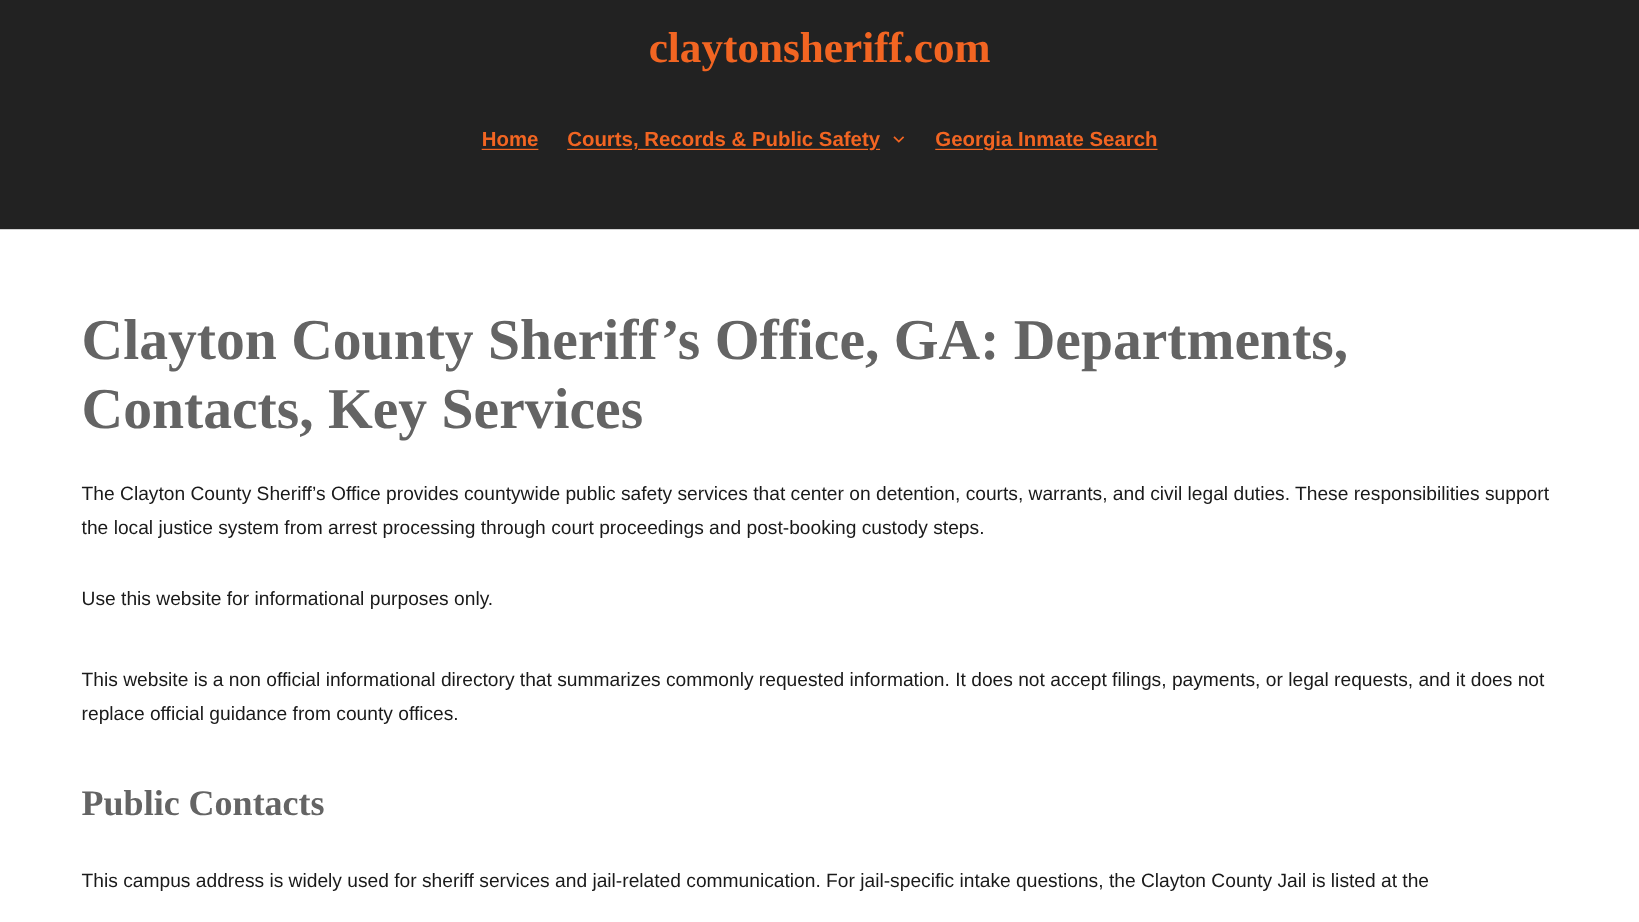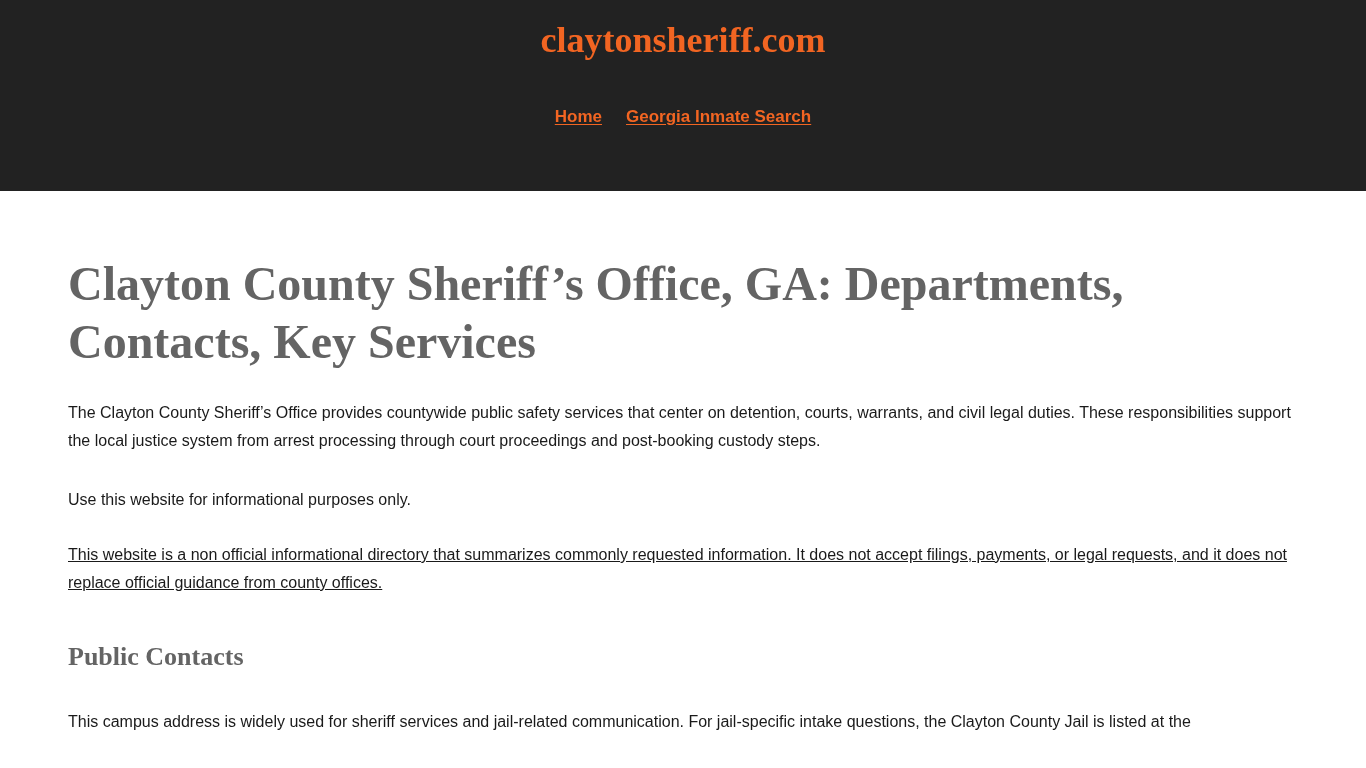--- a/index.html
+++ b/index.html
@@ -69,40 +69,48 @@
     max-width: 1120px;
   }
   .p {
     font-size: 16px;
     line-height: 28px;
     color: #1a1a1a;
     max-width: 1230px;
   }
   .p1 { margin-top: 31px; }
   .p2 { margin-top: 28px; }
-  .p3 { margin-top: 27px; text-decoration: underline; }
+  .p3 { margin-top: 40px; }
   .section-title {
     margin-top: 36px;
     font-family: "Liberation Serif", serif;
     font-weight: bold;
-    font-size: 26px;
+    font-size: 30px;
     line-height: 48px;
     color: #646464;
   }
   .p4 { margin-top: 27px; max-width: 1200px; }
   .p5 { margin-top: 27px; }
 </style>
 </head>
 <body>
 
 <header class="site-header">
   <a class="site-title">claytonsheriff.com</a>
   <nav class="nav">
     <div class="nav-item">
       <a class="nav-link">Home</a>
+    </div>
+    <div class="nav-item">
+      <a class="nav-link">Courts, Records &amp; Public Safety</a>
+      <span class="chevron">
+        <svg width="12" height="12" viewBox="0 0 12 12">
+            <path d="M2 4 L6 8 L10 4" fill="none" stroke="#f26522" stroke-width="1.4"></path>
+          </svg>
+      </span>
     </div>
     <div class="nav-item">
       <a class="nav-link">Georgia Inmate Search</a>
     </div>
   </nav>
 </header>
 
 <main class="content">
   <h1 class="page-title">Clayton County Sheriff’s Office, GA: Departments, Contacts, Key Services</h1>
   <p class="p p2">The Clayton County Sheriff’s Office provides countywide public safety services that center on detention, courts, warrants, and civil legal duties. These responsibilities support the local justice system from arrest processing through court proceedings and post-booking custody steps.</p>

